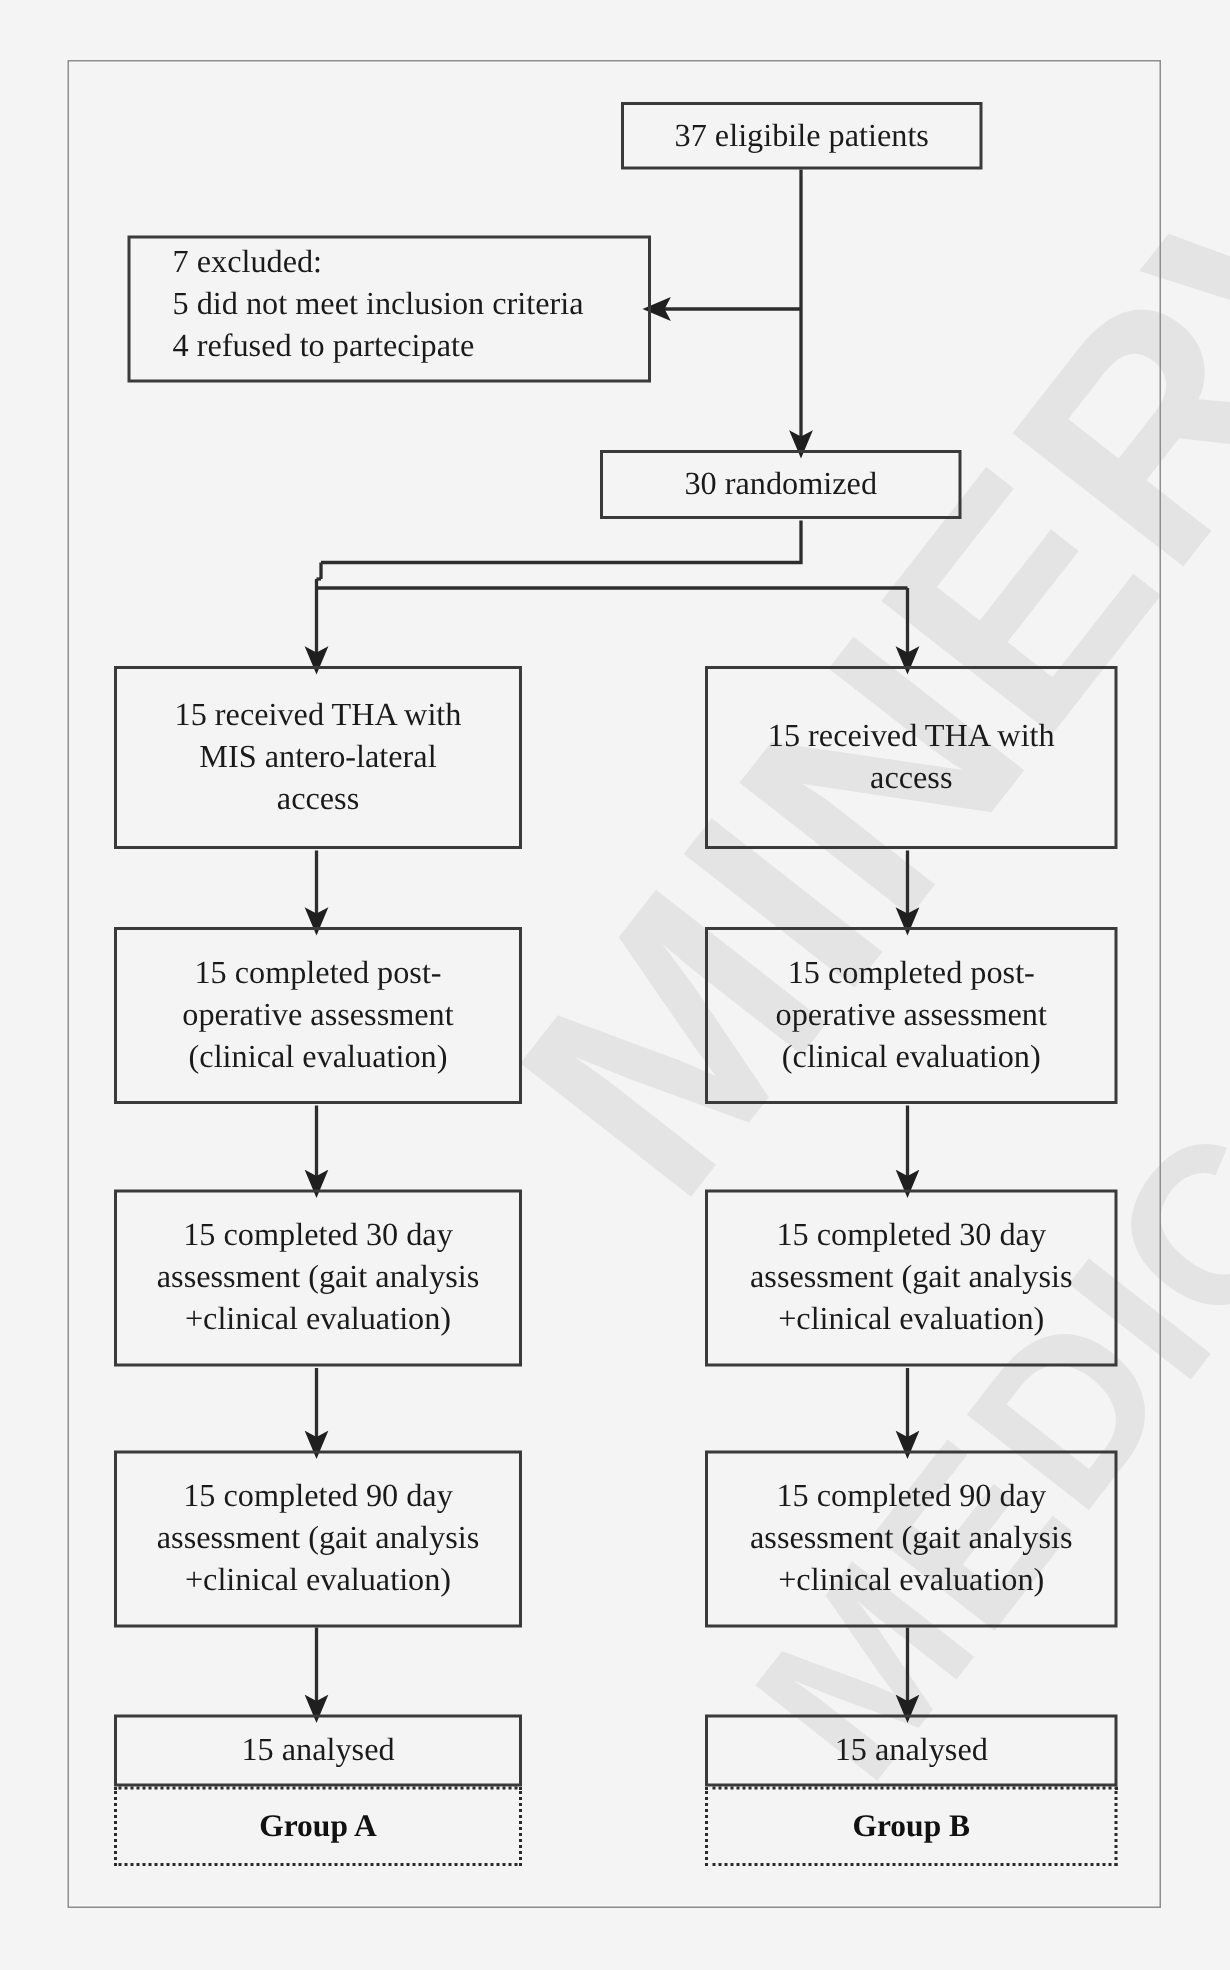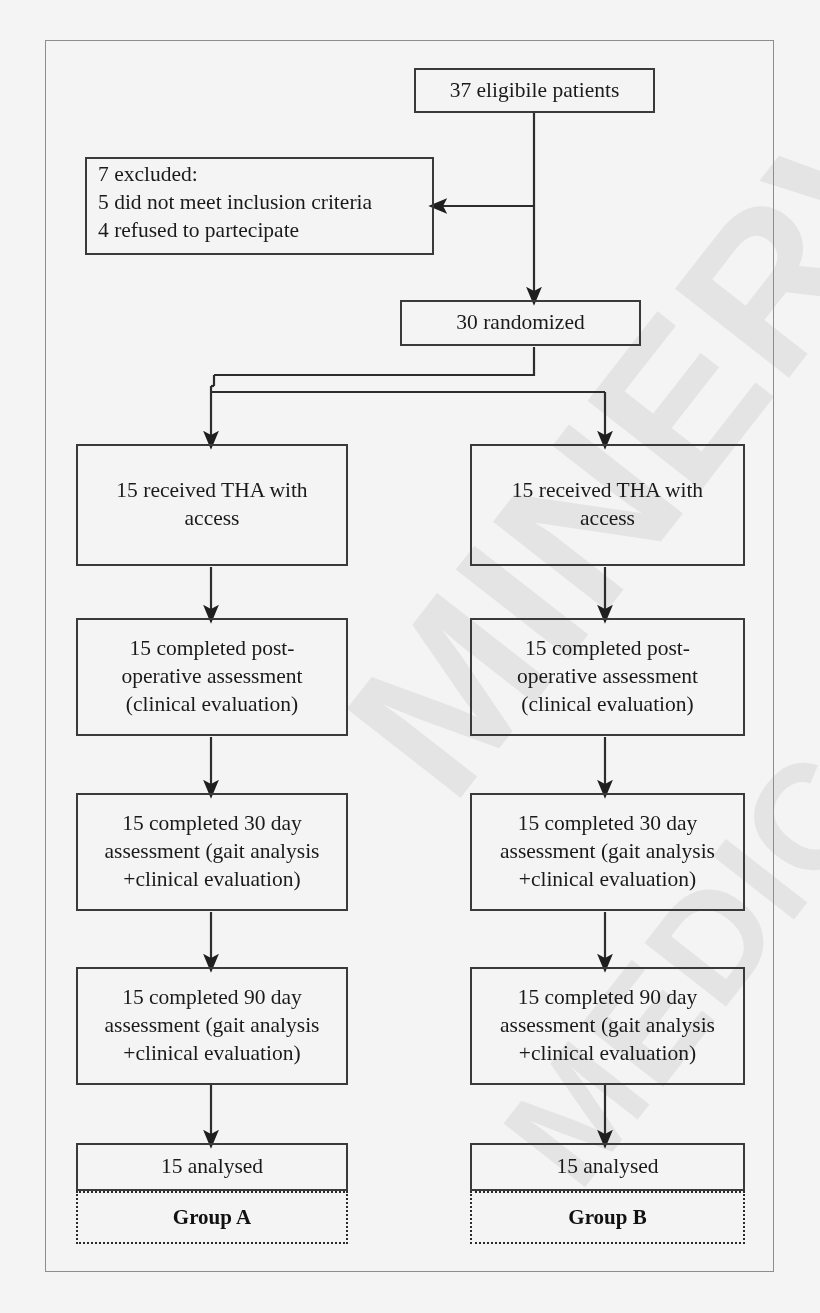--- a/index.html
+++ b/index.html
@@ -150,32 +150,33 @@
       <path d="M605,737 L605,789" marker-end="url(#ah)"></path>
       <path d="M605,912 L605,963" marker-end="url(#ah)"></path>
       <path d="M605,1085 L605,1139" marker-end="url(#ah)"></path>
     </g>
   </svg>
 
   <div class="node" style="left:414px; top:68px; width:241px; height:45px;">
     <span>37 eligibile patients</span>
   </div>
 
-  <div class="node" style="left:85px; top:157px; width:349px; height:98px; justify-content:flex-start; text-align:left; padding-left:11px; flex-direction:column; align-items:flex-start;">
+  <div class="node" style="left:85px; top:157px; width:349px; height:98px; justify-content:flex-start; text-align:left; padding-left:28px; flex-direction:column; align-items:flex-start;">
     <span>7 excluded:</span>
     <span>5 did not meet inclusion criteria</span>
     <span>4 refused to partecipate</span>
   </div>
 
   <div class="node" style="left:400px; top:300px; width:241px; height:46px;">
     <span>30 randomized</span>
   </div>
 
   <div class="node" style="left:76px; top:444px; width:272px; height:122px; flex-direction:column;">
     <span>15 received THA with</span>
+    <span>MIS antero-lateral</span>
     <span>access</span>
   </div>
 
   <div class="node" style="left:470px; top:444px; width:275px; height:122px; flex-direction:column;">
     <span>15 received THA with</span>
     <span>access</span>
   </div>
 
   <div class="node" style="left:76px; top:618px; width:272px; height:118px; flex-direction:column;">
     <span>15 completed post-</span>

